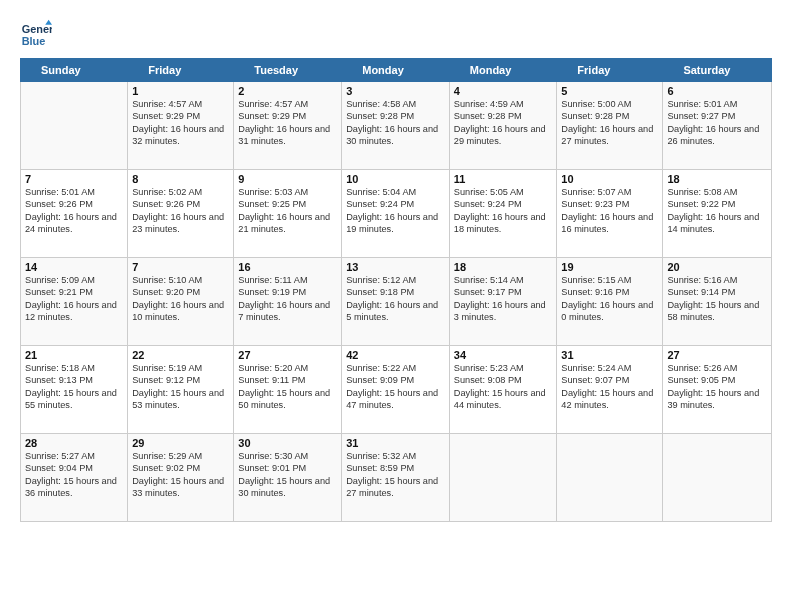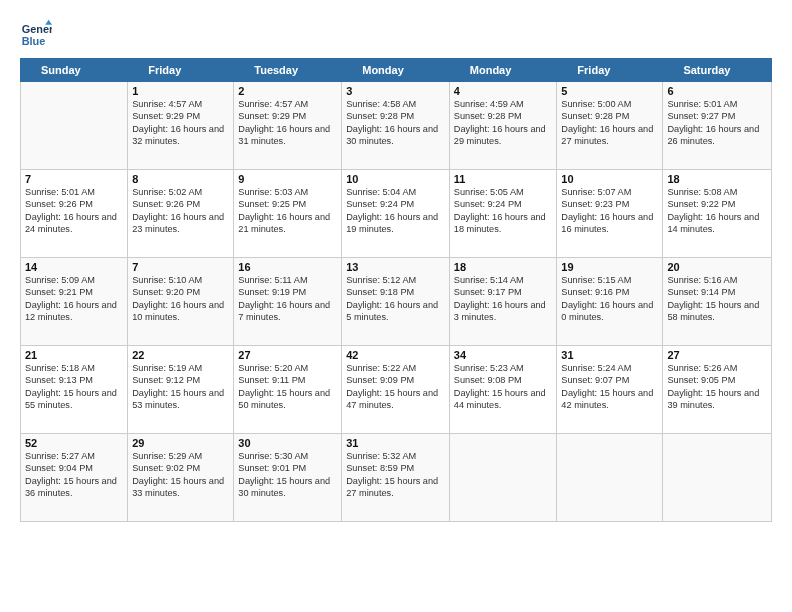--- a/index.html
+++ b/index.html
@@ -235,21 +235,21 @@
             <span class="day-num">31</span>
             <div class="day-info">Sunrise: 5:24 AM<br>Sunset: 9:07 PM<br>Daylight: 15 hours and 42 minutes.</div>
           </td>
           <td>
             <span class="day-num">27</span>
             <div class="day-info">Sunrise: 5:26 AM<br>Sunset: 9:05 PM<br>Daylight: 15 hours and 39 minutes.</div>
           </td>
         </tr>
         <tr class="week-row">
           <td>
-            <span class="day-num">52</span>
+            <span class="day-num">28</span>
             <div class="day-info">Sunrise: 5:27 AM<br>Sunset: 9:04 PM<br>Daylight: 15 hours and 36 minutes.</div>
           </td>
           <td>
             <span class="day-num">29</span>
             <div class="day-info">Sunrise: 5:29 AM<br>Sunset: 9:02 PM<br>Daylight: 15 hours and 33 minutes.</div>
           </td>
           <td>
             <span class="day-num">30</span>
             <div class="day-info">Sunrise: 5:30 AM<br>Sunset: 9:01 PM<br>Daylight: 15 hours and 30 minutes.</div>
           </td>

